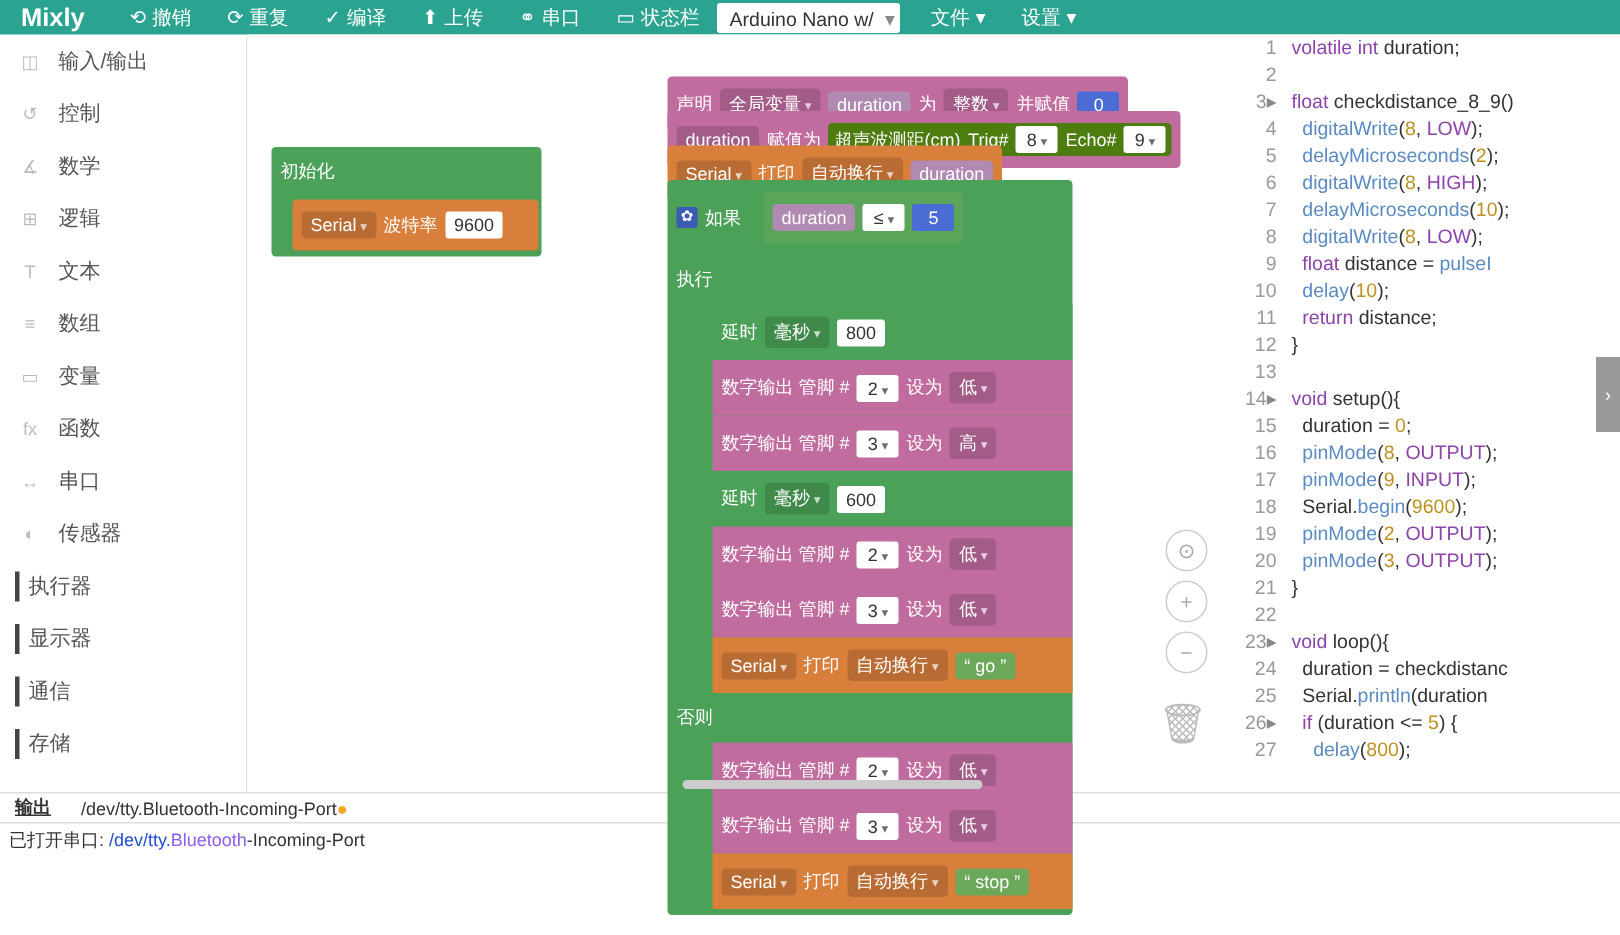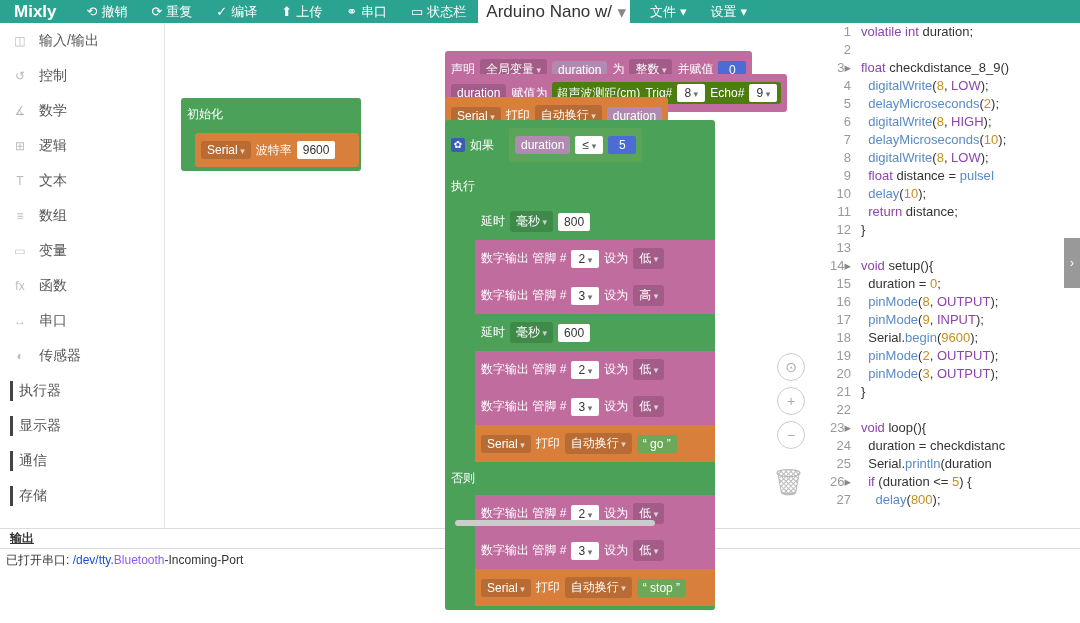--- a/index.html
+++ b/index.html
@@ -2,21 +2,21 @@
 <html><head>
 <meta charset="utf-8">
 <style>
 * { margin: 0; padding: 0; box-sizing: border-box; font-family: Arial, "Microsoft YaHei", sans-serif; }
 body { width: 1080px; height: 623px; overflow: hidden; background: #fff; }
 
 .header { height: 23px; background: #2AA390; display: flex; align-items: center; color: #fff; font-size: 13px; }
 .logo { font-size: 17px; font-weight: bold; margin: 0 18px 0 14px; }
 .hbtn { margin: 0 12px; cursor: pointer; display: flex; align-items: center; gap: 4px; }
 .copyright { margin-left: auto; margin-right: 14px; font-size: 12px; }
-.board-sel { background: #fff; color: #333; border-radius: 2px; padding: 3px 18px 2px 8px; font-size: 17px; position: relative; margin-right: 8px; }
+.board-sel { background: #fff; color: #333; border-radius: 2px; padding: 3px 18px 2px 8px; font-size: 13px; position: relative; margin-right: 8px; }
 .board-sel::after { content: "▾"; position: absolute; right: 4px; color: #888; }
 
 .main { display: flex; height: 505px; }
 .sidebar { width: 165px; border-right: 1px solid #e5e5e5; overflow-y: auto; }
 .cat { height: 35px; display: flex; align-items: center; padding-left: 10px; color: #555; font-size: 14px; cursor: pointer; }
 .cat .ico { width: 20px; height: 20px; margin-right: 9px; opacity: 0.4; display: inline-flex; align-items: center; justify-content: center; font-size: 12px; }
 .cat .bar { display: none; width: 3px; height: 20px; margin-right: 6px; }
 .cat.col .bar { display: block; }
 .cat.col .ico { opacity: 0; width: 0; margin-right: 0; }
 
@@ -299,16 +299,17 @@
         <span class="gn">26<span style="color:#888">▸</span></span>
         <span class="gn">27 </span>
       </div>
     <div class="src" id="src"><span class="ln"><span class="kw">volatile</span> <span class="kw">int</span> duration;</span><span class="ln">&nbsp;</span><span class="ln"><span class="kw">float</span> checkdistance_8_9()</span><span class="ln">  <span class="fn">digitalWrite</span>(<span class="num">8</span>, <span class="kw">LOW</span>);</span><span class="ln">  <span class="fn">delayMicroseconds</span>(<span class="num">2</span>);</span><span class="ln">  <span class="fn">digitalWrite</span>(<span class="num">8</span>, <span class="kw">HIGH</span>);</span><span class="ln">  <span class="fn">delayMicroseconds</span>(<span class="num">10</span>);</span><span class="ln">  <span class="fn">digitalWrite</span>(<span class="num">8</span>, <span class="kw">LOW</span>);</span><span class="ln">  <span class="kw">float</span> distance = <span class="fn">pulseI</span></span><span class="ln">  <span class="fn">delay</span>(<span class="num">10</span>);</span><span class="ln">  <span class="kw">return</span> distance;</span><span class="ln">}</span><span class="ln">&nbsp;</span><span class="ln"><span class="kw">void</span> setup(){</span><span class="ln">  duration = <span class="num">0</span>;</span><span class="ln">  <span class="fn">pinMode</span>(<span class="num">8</span>, <span class="kw">OUTPUT</span>);</span><span class="ln">  <span class="fn">pinMode</span>(<span class="num">9</span>, <span class="kw">INPUT</span>);</span><span class="ln">  Serial.<span class="fn">begin</span>(<span class="num">9600</span>);</span><span class="ln">  <span class="fn">pinMode</span>(<span class="num">2</span>, <span class="kw">OUTPUT</span>);</span><span class="ln">  <span class="fn">pinMode</span>(<span class="num">3</span>, <span class="kw">OUTPUT</span>);</span><span class="ln">}</span><span class="ln">&nbsp;</span><span class="ln"><span class="kw">void</span> loop(){</span><span class="ln">  duration = checkdistanc</span><span class="ln">  Serial.<span class="fn">println</span>(duration</span><span class="ln">  <span class="kw">if</span> (duration &lt;= <span class="num">5</span>) {</span><span class="ln">    <span class="fn">delay</span>(<span class="num">800</span>);</span></div>
     <div class="fold">›</div>
   </div>
 </div>
 
 <div class="tabs">
   <span class="tab active">输出</span>
+  <span class="tab"><span>/dev/tty.Bluetooth-Incoming-Port</span><span class="dot">●</span></span>
 </div>
 <div class="console">
   <span>已打开串口: </span><span class="pur">/dev/tty.</span><span class="blu">Bluetooth</span><span>-Incoming-Port</span>
 </div>
 
 </body></html>

